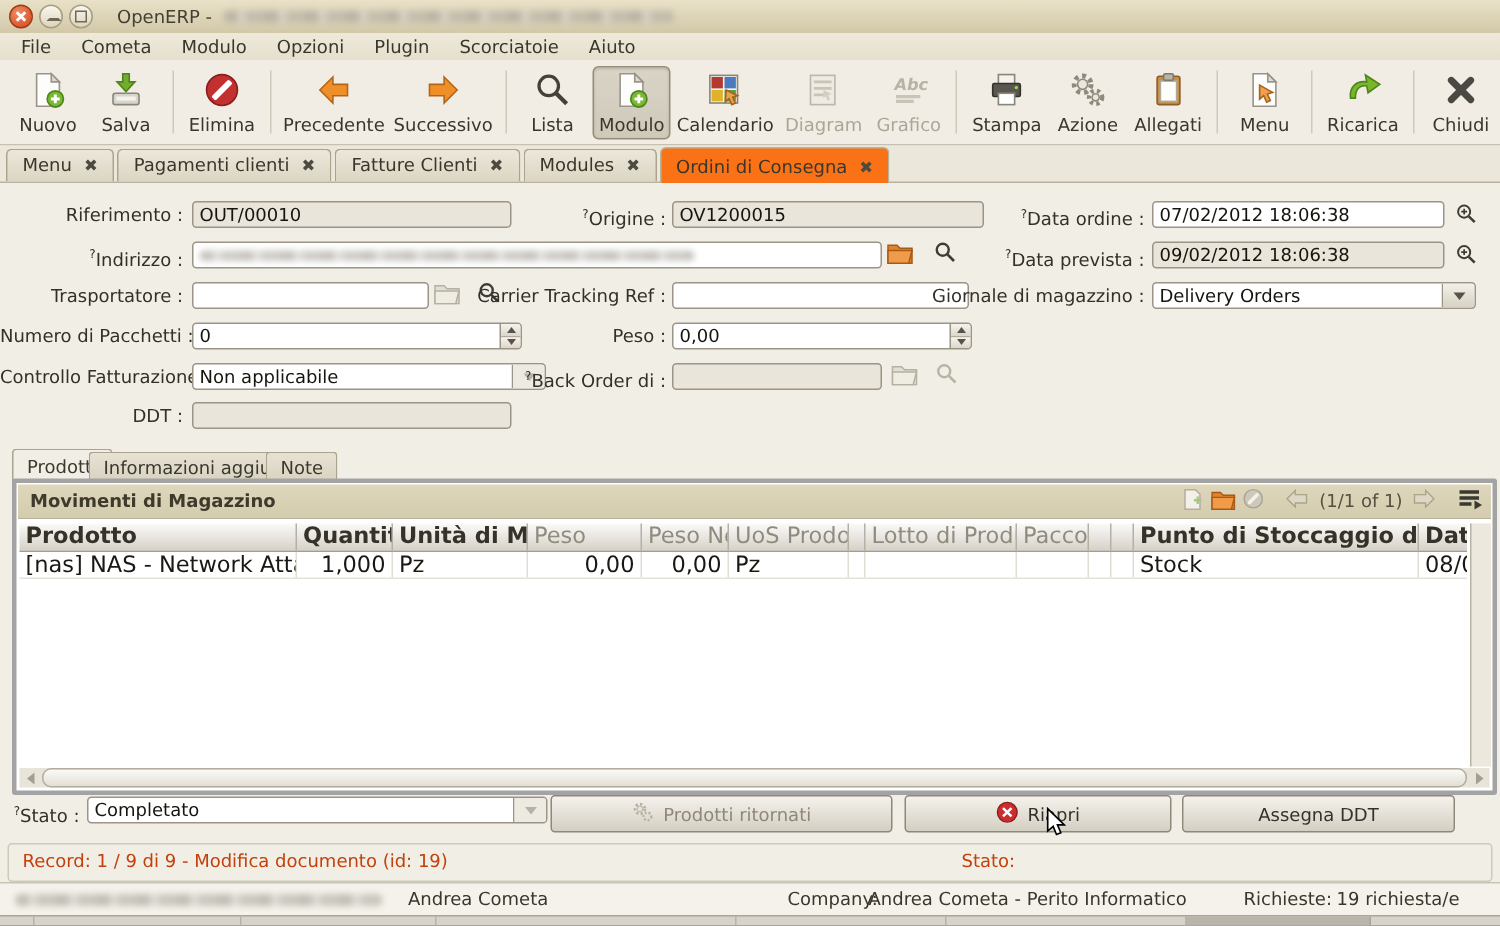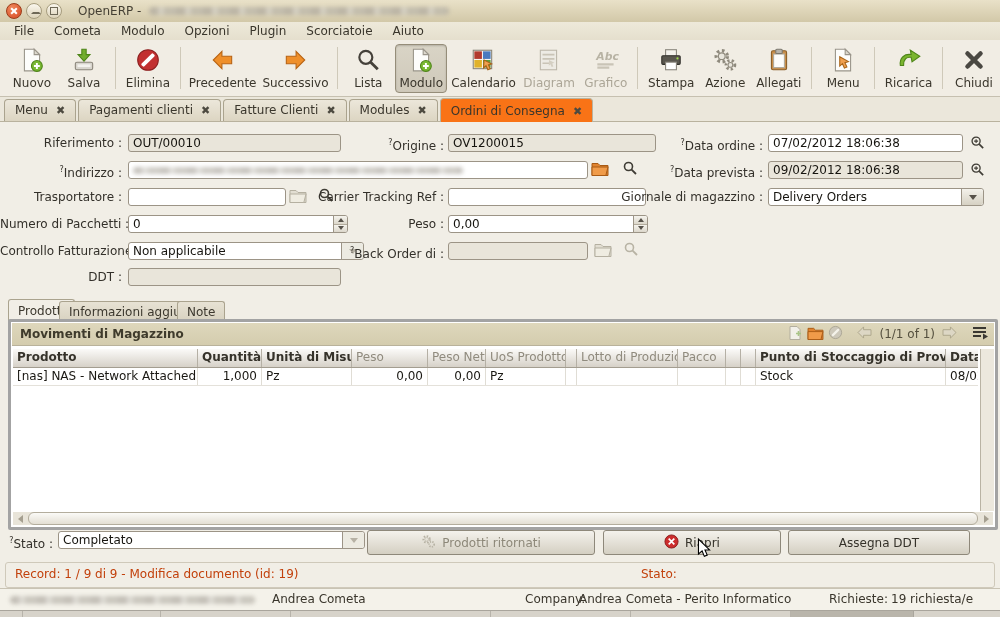--- a/index.html
+++ b/index.html
@@ -65,21 +65,21 @@
   .ntab.active{background:#f1eee6;height:21px;top:299px;}
   .listframe{position:absolute;left:8px;top:319px;width:984px;height:205px;border:3px solid #a3a3a3;border-radius:2px;background:#fff;}
   .listheader{position:absolute;left:1px;top:1px;right:1px;height:22px;background:linear-gradient(#ded7bc,#d4ccae);
     display:flex;align-items:center;border-bottom:1px solid #b9b29b;}
   .listheader .ltitle{font-weight:bold;color:#3f3b2c;margin-left:8px;}
   .lh-icons{margin-left:auto;display:flex;align-items:center;gap:4px;margin-right:6px;}
   .pager-text{color:#55503f;margin:0 3px;}
   
   .thead{position:absolute;left:2px;top:27px;height:18px;display:flex;background:linear-gradient(#fbfaf8,#d6d1c8);border-bottom:1px solid #a39d90;}
   .trow{position:absolute;left:2px;top:46px;height:17px;display:flex;background:#fff;border-bottom:1px solid #e4e1da;}
-  .th,.td{font-size:12px;line-height:17px;padding:0 4px;overflow:hidden;white-space:nowrap;box-sizing:border-box;}
+  .th,.td{font-size:15px;line-height:17px;padding:0 4px;overflow:hidden;white-space:nowrap;box-sizing:border-box;}
   .th{border-right:1px solid #b5b0a5;color:#35322a;font-weight:bold;}
   .th.light{color:#908b7e;font-weight:normal;}
   .td{border-right:1px solid #e0ddd5;color:#1a1813;}
   .num{text-align:right;}
   .vscroll{position:absolute;right:1px;top:27px;width:13px;bottom:16px;background:#ece8dd;border-left:1px solid #b9b3a3;}
   .hscroll{position:absolute;left:2px;right:2px;bottom:2px;height:13px;background:#e8e4d9;display:flex;align-items:center;}
   .hs-arrow{width:14px;height:13px;display:flex;align-items:center;justify-content:center;}
   .hs-handle{flex:1;height:11px;margin:0 1px;background:linear-gradient(#fbfaf7,#e3dfd4);border:1px solid #b3ad9d;border-radius:6px;position:relative;}
   .hs-grip{position:absolute;left:43%;top:2px;width:10px;height:6px;
     background:repeating-linear-gradient(90deg,#aaa violet 0, #a8a292 0 2px,transparent 2px 4px);}

